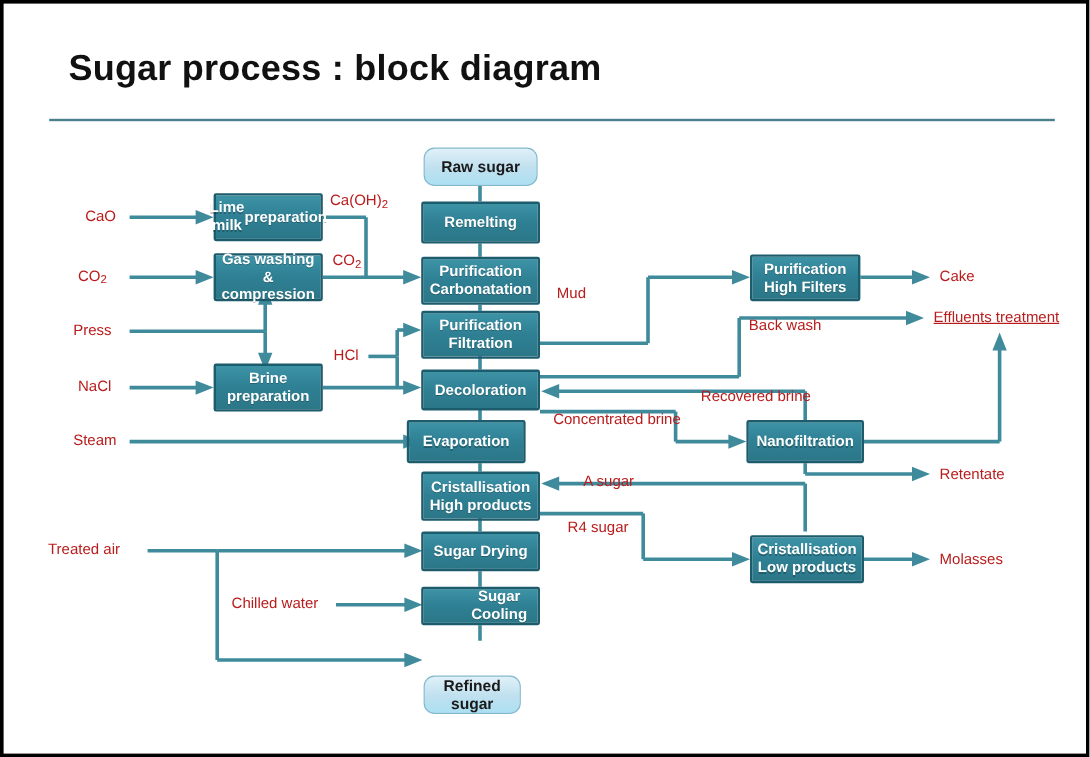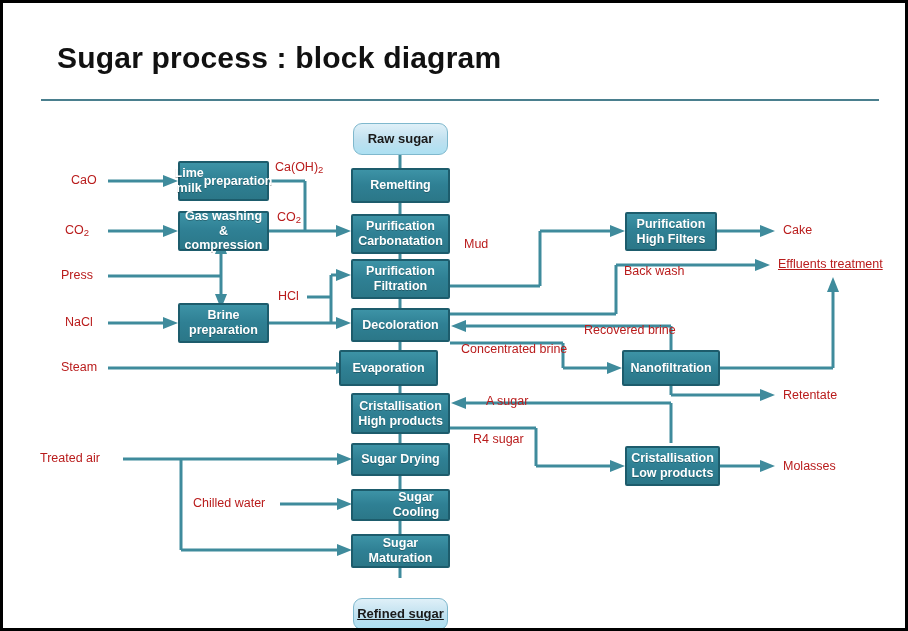--- a/index.html
+++ b/index.html
@@ -232,25 +232,22 @@
     </div>
 
     <div class="node" style="left:348px;top:440px;width:99px;height:33px;">
       <span>Sugar Drying</span>
     </div>
 
     <div class="node" style="left:348px;top:486px;width:99px;height:32px;padding-left:31px;">
       <span>Sugar Cooling</span>
     </div>
 
-    <div class="node" style="left:348px;top:531px;width:99px;height:34px;">
-      <span>Sugar Maturation</span>
-    </div>
-
-    <div class="node terminal" style="left:350px;top:595px;width:95px;height:32px;text-decoration:underline;">
+
+    <div class="node terminal" style="left:350px;top:560px;width:81px;height:32px;">
       <span>Refined sugar</span>
     </div>
 
     <div class="node" style="left:175px;top:158px;width:91px;height:40px;flex-direction:row;">
       <span>Lime milk</span>
       <span>preparation</span>
     </div>
 
     <div class="node" style="left:175px;top:208px;width:91px;height:40px;flex-direction:column;">
       <span>Gas washing &amp;</span>

